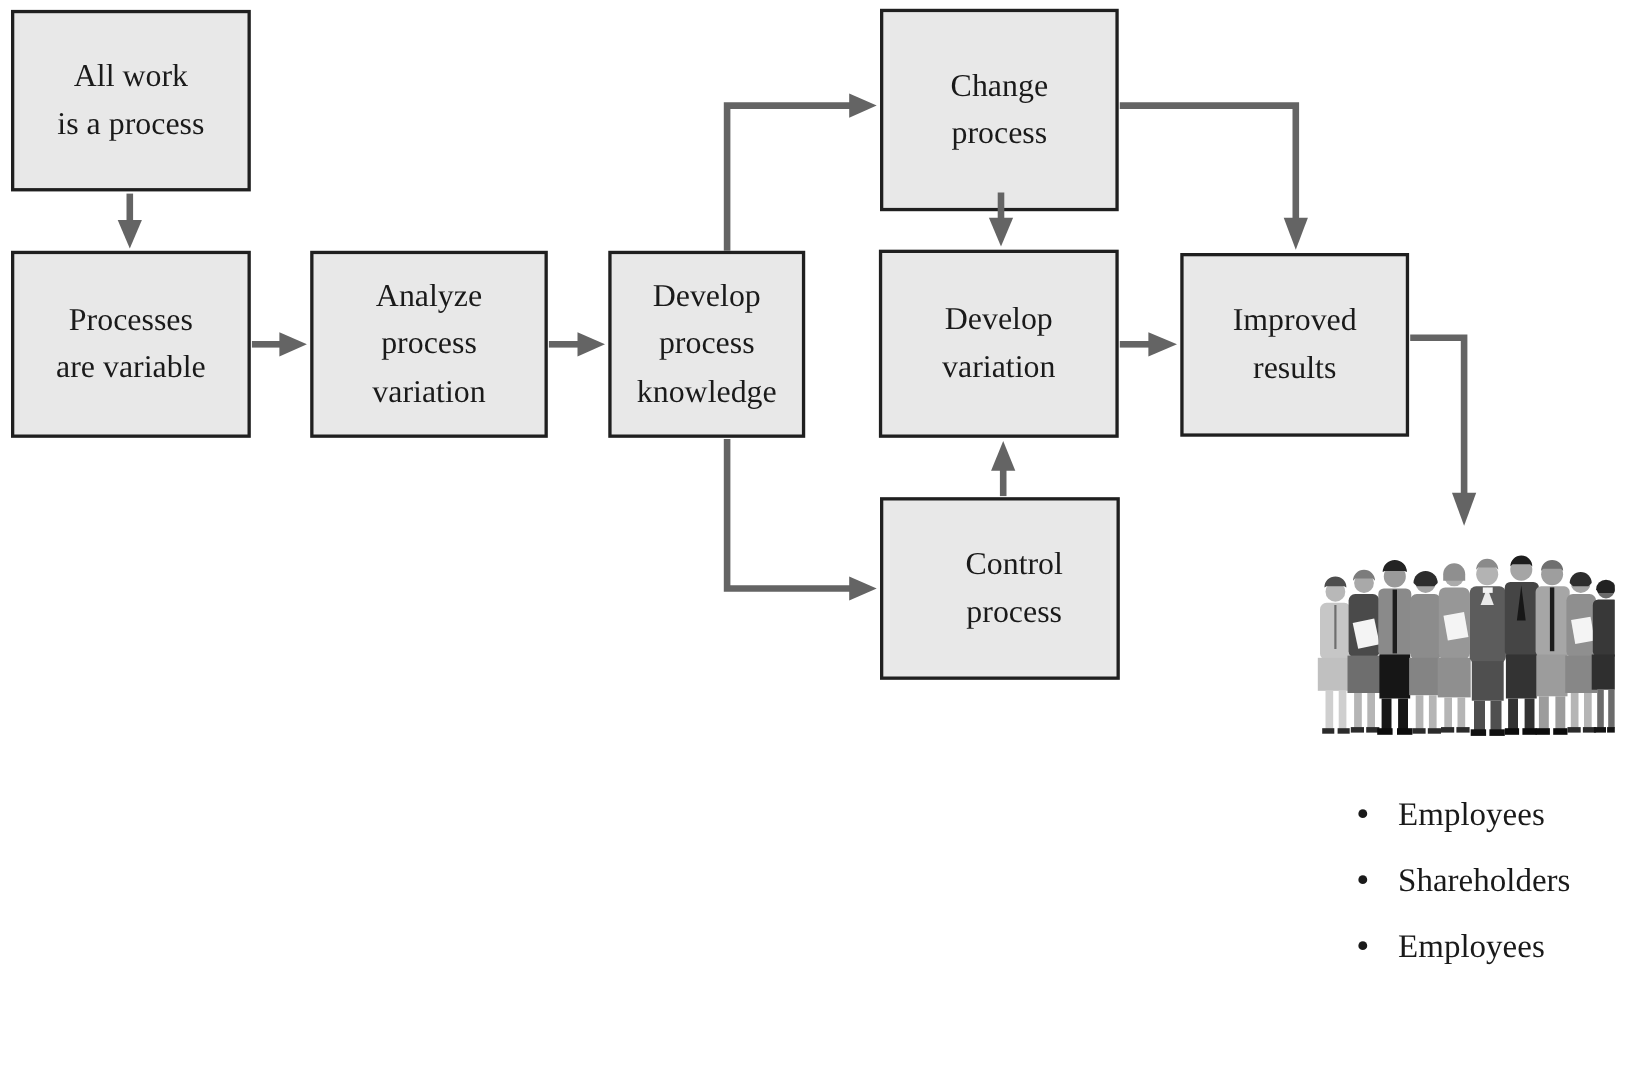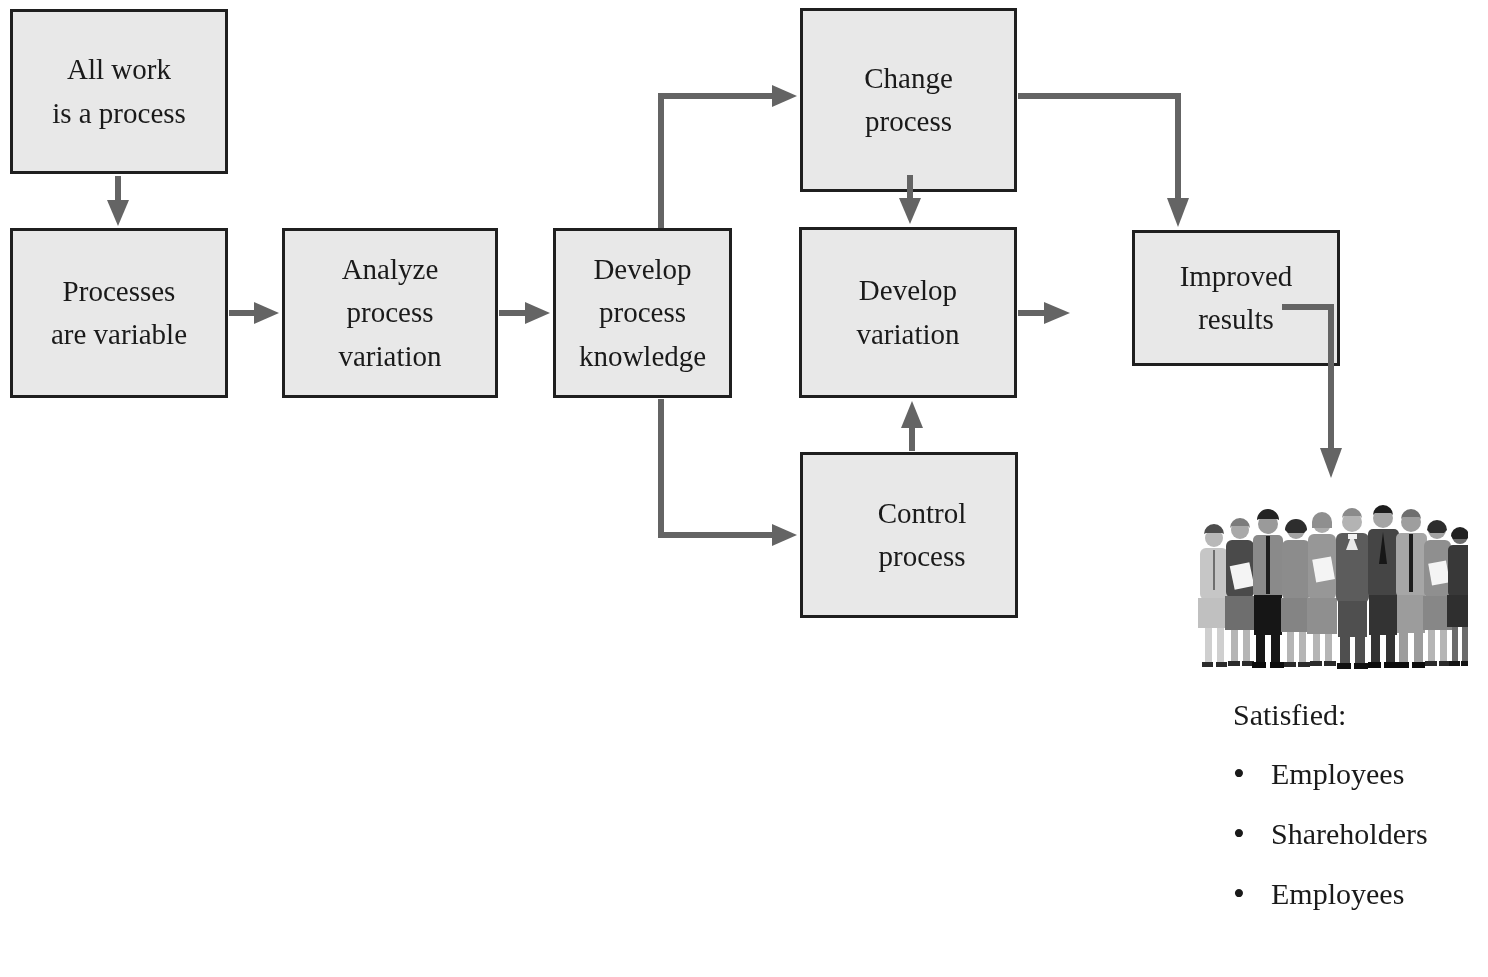--- a/index.html
+++ b/index.html
@@ -66,21 +66,21 @@
 
   <div class="flow-box" style="left:800px;top:8px;width:217px;height:184px;">Change
 process</div>
 
   <div class="flow-box" style="left:799px;top:227px;width:218px;height:171px;">Develop
 variation</div>
 
   <div class="flow-box" style="left:800px;top:452px;width:218px;height:166px;padding-left:26px;">Control
 process</div>
 
-  <div class="flow-box" style="left:1132px;top:230px;width:208px;height:136px;">Improved
+  <div class="flow-box" style="left:1073px;top:230px;width:208px;height:167px;">Improved
 results</div>
 
   <svg id="arrow-layer" viewBox="0 0 1488 977" xmlns="http://www.w3.org/2000/svg">
 
     <g>
       <path class="stem" d="M118,176 L118,202"></path>
       <polygon class="head" points="107,200 129,200 118,226"></polygon>
     </g>
 
     <g>
@@ -245,21 +245,20 @@
       <rect x="256" y="53" width="24" height="52" rx="5" fill="#383838"></rect>
       <rect x="255" y="103" width="26" height="32" fill="#2f2f2f"></rect>
       <rect x="260" y="135" width="6" height="35" fill="#6b6b6b"></rect>
       <rect x="270" y="135" width="6" height="35" fill="#6b6b6b"></rect>
       <rect x="257" y="169" width="11" height="5" fill="#141414"></rect>
       <rect x="269" y="169" width="11" height="5" fill="#141414"></rect>
     </g>
   </svg>
 
   <div id="satisfied-block">
-    <div id="satisfied-title">Satisfied:</div>
     <ul id="satisfied-list">
       <li>Employees</li>
       <li>Shareholders</li>
       <li>Employees</li>
     </ul>
   </div>
 
 </div>
 
 </body></html>

